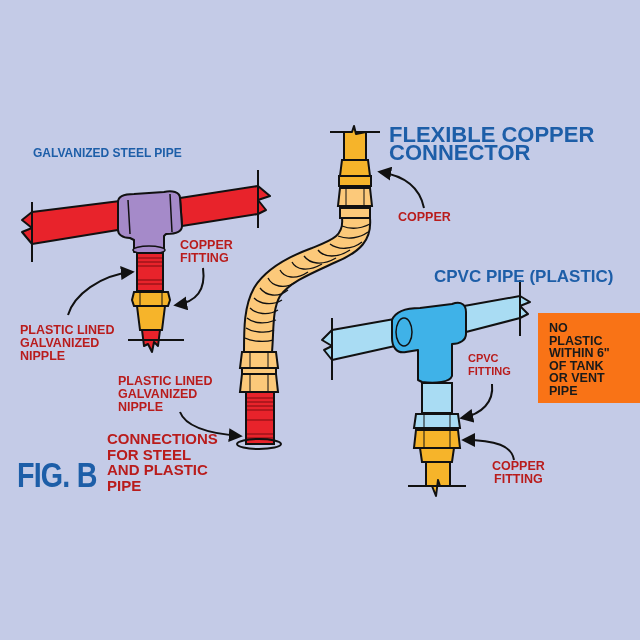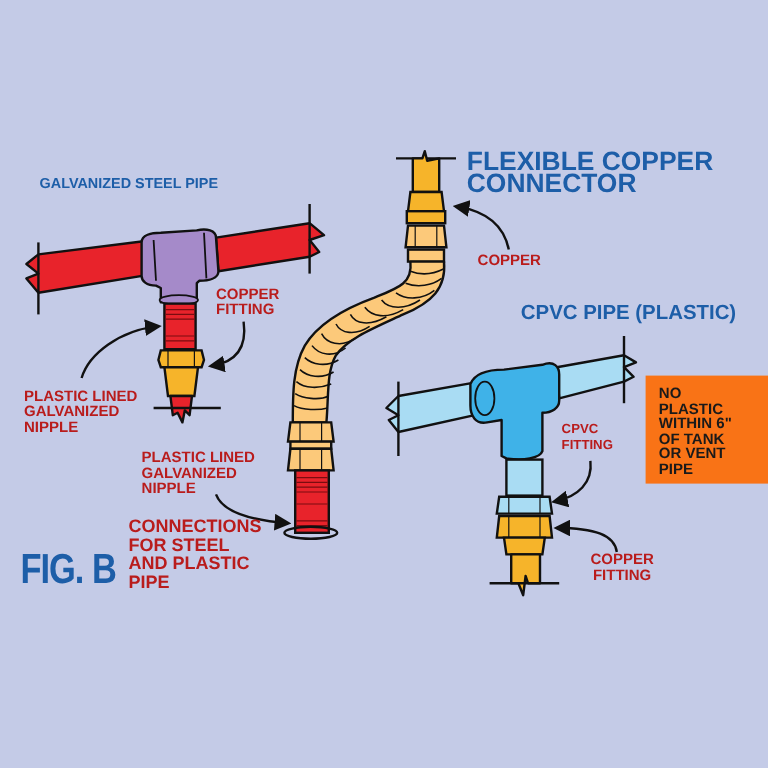--- a/index.html
+++ b/index.html
@@ -112,21 +112,21 @@
     <line x1="408" y1="486" x2="466" y2="486" stroke="#111" stroke-width="2"></line>
 
     <path d="M492,384 C494,402 482,414 462,418" fill="none" stroke="#111" stroke-width="2" marker-end="url(#ah)"></path>
     <path d="M514,460 C512,446 496,440 464,440" fill="none" stroke="#111" stroke-width="2" marker-end="url(#ah)"></path>
   </g>
 </svg>
 
 <div class="title" style="left:33px; top:147px; font-size:12px;">GALVANIZED STEEL PIPE</div>
 <div class="title" style="left:389px; top:126px; font-size:22px; line-height:18px;">FLEXIBLE COPPER
 CONNECTOR</div>
-<div class="title" style="left:434px; top:252px; font-size:17px;">CPVC PIPE (PLASTIC)</div>
+<div class="title" style="left:434px; top:268px; font-size:17px;">CPVC PIPE (PLASTIC)</div>
 
 <div class="lbl" style="left:180px; top:239px; font-size:12.5px; line-height:13px;">COPPER
 FITTING</div>
 <div class="lbl" style="left:20px; top:324px; font-size:12.5px; line-height:13px;">PLASTIC LINED
 GALVANIZED
 NIPPLE</div>
 <div class="lbl" style="left:398px; top:211px; font-size:12.5px;">COPPER</div>
 <div class="lbl" style="left:118px; top:375px; font-size:12.5px; line-height:13px;">PLASTIC LINED
 GALVANIZED
 NIPPLE</div>

